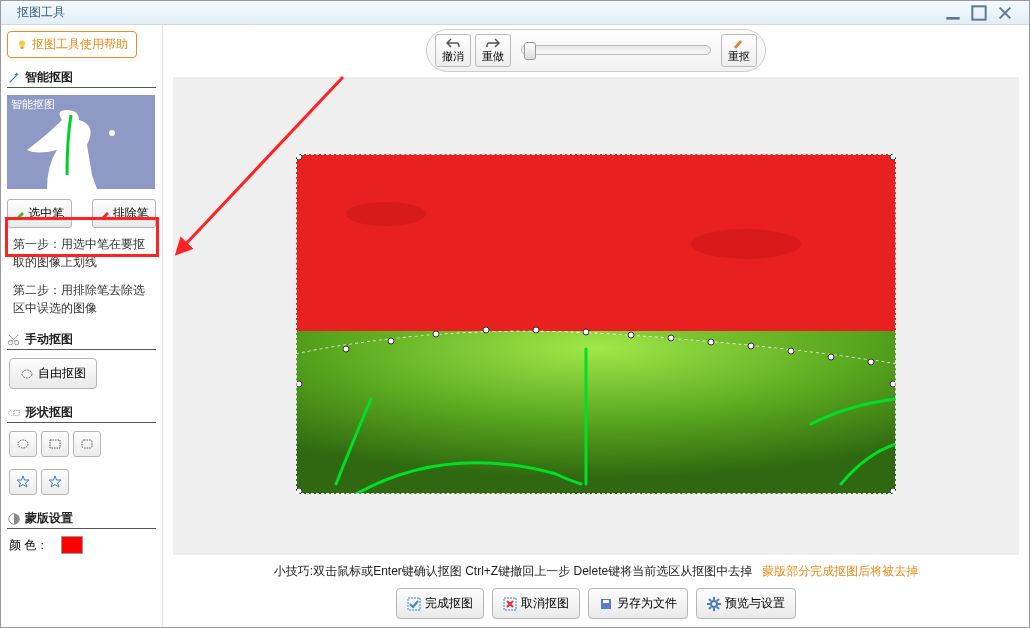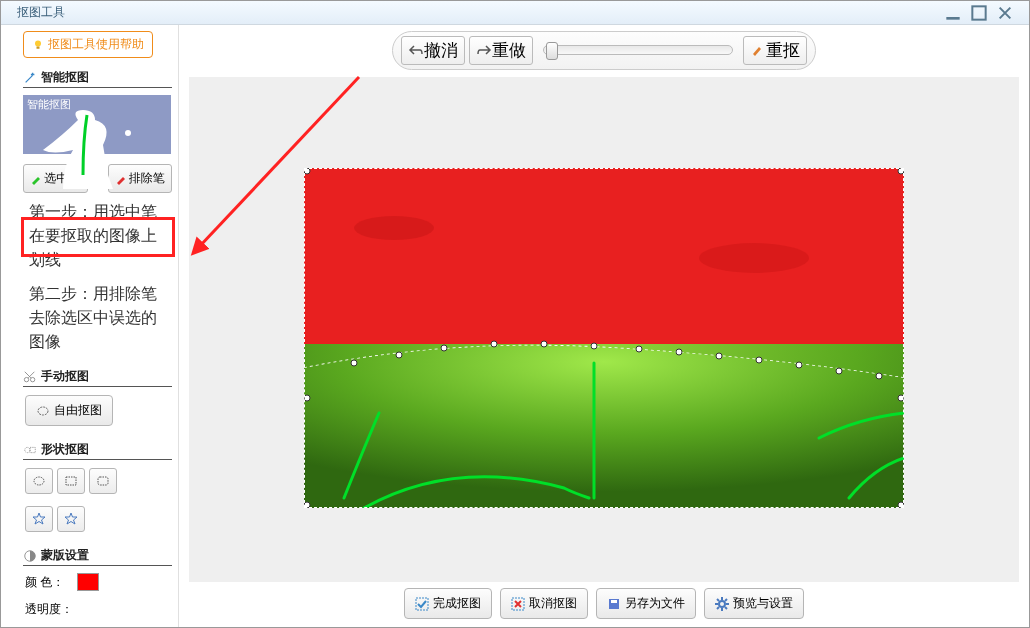--- a/index.html
+++ b/index.html
@@ -5,57 +5,57 @@
 * { margin: 0; padding: 0; box-sizing: border-box; font-family: "Microsoft YaHei", Arial, sans-serif; }
 body { background: #fff; width: 1030px; height: 628px; overflow: hidden; position: relative; border: 1px solid #999; }
 
 
 .titlebar { height: 24px; background: linear-gradient(#f4faff, #e3eef8); display: flex; align-items: center; padding: 0 16px; border-bottom: 1px solid #cfd8e0; }
 .titlebar .title { color: #3a5f7a; font-size: 12px; flex: 1; }
 .winbtns { display: flex; gap: 10px; }
 .winbtn { width: 16px; height: 14px; display: flex; align-items: center; justify-content: center; color: #5a7a8f; font-size: 13px; cursor: pointer; }
 
 
-.main { display: flex; height: calc(100% - 24px); padding-left: 16px; }
+.main { display: flex; height: calc(100% - 24px); }
 
 
 .sidebar { width: 162px; background: #fff; border-right: 1px solid #e0e0e0; padding: 6px; display: flex; flex-direction: column; gap: 4px; position: relative; }
 
 .help-btn { display: inline-flex; align-items: center; gap: 4px; border: 1px solid #f08c1a; border-radius: 4px; padding: 4px 8px; background: #fff; color: #f08c1a; font-size: 12px; cursor: pointer; width: fit-content; }
 .bulb { width: 12px; height: 12px; }
 
 .section-title { display: flex; align-items: center; gap: 4px; font-size: 12px; font-weight: bold; color: #222; padding: 3px 0 1px 0; border-bottom: 1px solid #555; margin-top: 4px; }
 .section-title svg { width: 14px; height: 14px; }
 
 .thumb { width: 148px; height: 94px; background: #8e9ac5; position: relative; margin-top: 3px; }
 .thumb .caption { position: absolute; top: 2px; left: 4px; color: #fff; font-size: 11px; }
 
 .pen-row { display: flex; gap: 20px; margin-top: 6px; }
 .pen-btn { flex: 1; padding: 5px 4px; border: 1px solid #b5b5b5; border-radius: 3px; background: linear-gradient(#fdfdfd, #e9e9e9); font-size: 12px; cursor: pointer; display: flex; align-items: center; justify-content: center; gap: 2px; }
 .pen-btn svg { width: 12px; height: 12px; }
 
-.step-text { font-size: 16px; color: #333; line-height: 1.5; padding: 3px 0 3px 6px; }
+.step-text { font-size: 12px; color: #333; line-height: 1.5; padding: 3px 0 3px 6px; }
 
 .tool-btn { padding: 6px 10px; border: 1px solid #b5b5b5; border-radius: 4px; background: linear-gradient(#fdfdfd, #e9e9e9); font-size: 12px; cursor: pointer; display: inline-flex; align-items: flex-end; gap: 4px; width: fit-content; margin: 4px 2px; }
 
 .shape-row { display: flex; gap: 4px; padding: 4px 2px; }
 .shape-btn { width: 28px; height: 26px; border: 1px solid #b5b5b5; border-radius: 3px; background: linear-gradient(#fdfdfd, #ececec); cursor: pointer; display: flex; align-items: center; justify-content: center; }
 .shape-btn svg { width: 14px; height: 14px; }
 
 .mask-row { display: flex; align-items: center; gap: 13px; font-size: 12px; padding: 3px 2px; }
 .swatch { width: 22px; height: 18px; background: #f00; border: 1px solid #999; }
 .mini-slider { flex: 1; height: 6px; background: linear-gradient(#ddd,#f5f5f5); border: 1px solid #bbb; border-radius: 3px; position: relative; }
 .mini-slider .knob { position: absolute; top: -4px; left: 74%; width: 10px; height: 14px; background: linear-gradient(#fff,#ddd); border: 1px solid #999; border-radius: 2px; }
 
 
 .content { flex: 1; display: flex; flex-direction: column; background: #fff; }
 
 .toolbar-top { height: 50px; display: flex; align-items: center; justify-content: center; }
 .pill { display: flex; align-items: center; gap: 4px; border: 1px solid #ccc; background: linear-gradient(#fdfdfd,#f2f2f2); border-radius: 22px; padding: 4px 8px; }
-.tool-chip { display: flex; align-items: center; border: 1px solid #bbb; border-radius: 3px; padding: 2px 6px; background: linear-gradient(#fff,#eee); cursor: pointer; font-size: 17px; min-width: 34px; }
+.tool-chip { display: flex; flex-direction: column; align-items: center; border: 1px solid #bbb; border-radius: 3px; padding: 2px 6px; background: linear-gradient(#fff,#eee); cursor: pointer; font-size: 11px; min-width: 34px; }
 .tool-chip svg { width: 16px; height: 12px; }
 .big-slider { width: 190px; height: 10px; border: 1px solid #bbb; border-radius: 5px; background: linear-gradient(#e8e8e8,#f8f8f8); position: relative; margin: 0 6px; }
 .big-slider .knob { position: absolute; top: -4px; left: 2px; width: 12px; height: 18px; background: linear-gradient(#fff,#ddd); border: 1px solid #999; border-radius: 3px; }
 
 .canvas-wrap { flex: 1; background: #efefef; margin: 2px 10px; position: relative; display: flex; align-items: center; justify-content: center; }
 
 .canvas { width: 600px; height: 340px; position: relative; margin-top: 16px; }
 .sky { position: absolute; top: 0; left: 0; right: 0; height: 55%; background: #e82020; }
 .ground { position: absolute; bottom: 0; left: 0; right: 0; height: 48%; background: radial-gradient(ellipse at 50% 0%, #8fd43a 0%, #5aa81f 60%, #3b7a14 100%); }
 .marquee { position: absolute; inset: 0; border: 1px dashed #fff; pointer-events: none; }
@@ -197,23 +197,20 @@
     <div class="section-title">
       <svg viewBox="0 0 16 16">
           <circle cx="8" cy="8" r="6" fill="none" stroke="#888"></circle>
           <path d="M8 2 A6 6 0 0 1 8 14 Z" fill="#888"></path>
         </svg>
       <span>蒙版设置</span>
     </div>
     <div class="mask-row">
       <span>颜 色：</span>
       <div class="swatch"></div>
-    </div>
-    <div class="mask-row">
-      <span>透明度：</span>
     </div>
 
     <div class="annot-box" style="left:4px; top:192px; width:154px; height:40px;"></div>
   </div>
 
   <div class="content">
     <div class="toolbar-top">
       <div class="pill">
         <div class="tool-chip">
           <svg viewBox="0 0 16 12">
@@ -295,20 +292,24 @@
             <circle class="ctrl-pt" cx="597" cy="3" r="3"></circle>
           <circle class="ctrl-pt" cx="3" cy="337" r="3"></circle>
             <circle class="ctrl-pt" cx="597" cy="337" r="3"></circle>
           <circle class="ctrl-pt" cx="3" cy="230" r="3"></circle>
             <circle class="ctrl-pt" cx="597" cy="230" r="3"></circle>
         </svg>
         <div class="marquee"></div>
       </div>
     </div>
 
+    <div class="hint-bar">
+      <span>小技巧:双击鼠标或Enter键确认抠图   Ctrl+Z键撤回上一步   Delete键将当前选区从抠图中去掉</span>&nbsp;&nbsp;
+      <span class="orange">蒙版部分完成抠图后将被去掉</span>
+    </div>
 
     <div class="action-bar">
       <button class="act-btn">
         <svg viewBox="0 0 14 14">
             <rect x="1" y="1" width="12" height="12" fill="none" stroke="#3a88c8" stroke-dasharray="2 1"></rect>
             <path d="M3 7 L6 10 L11 4" stroke="#3a88c8" stroke-width="2" fill="none"></path>
           </svg>
         <span>完成抠图</span>
       </button>
       <button class="act-btn">

